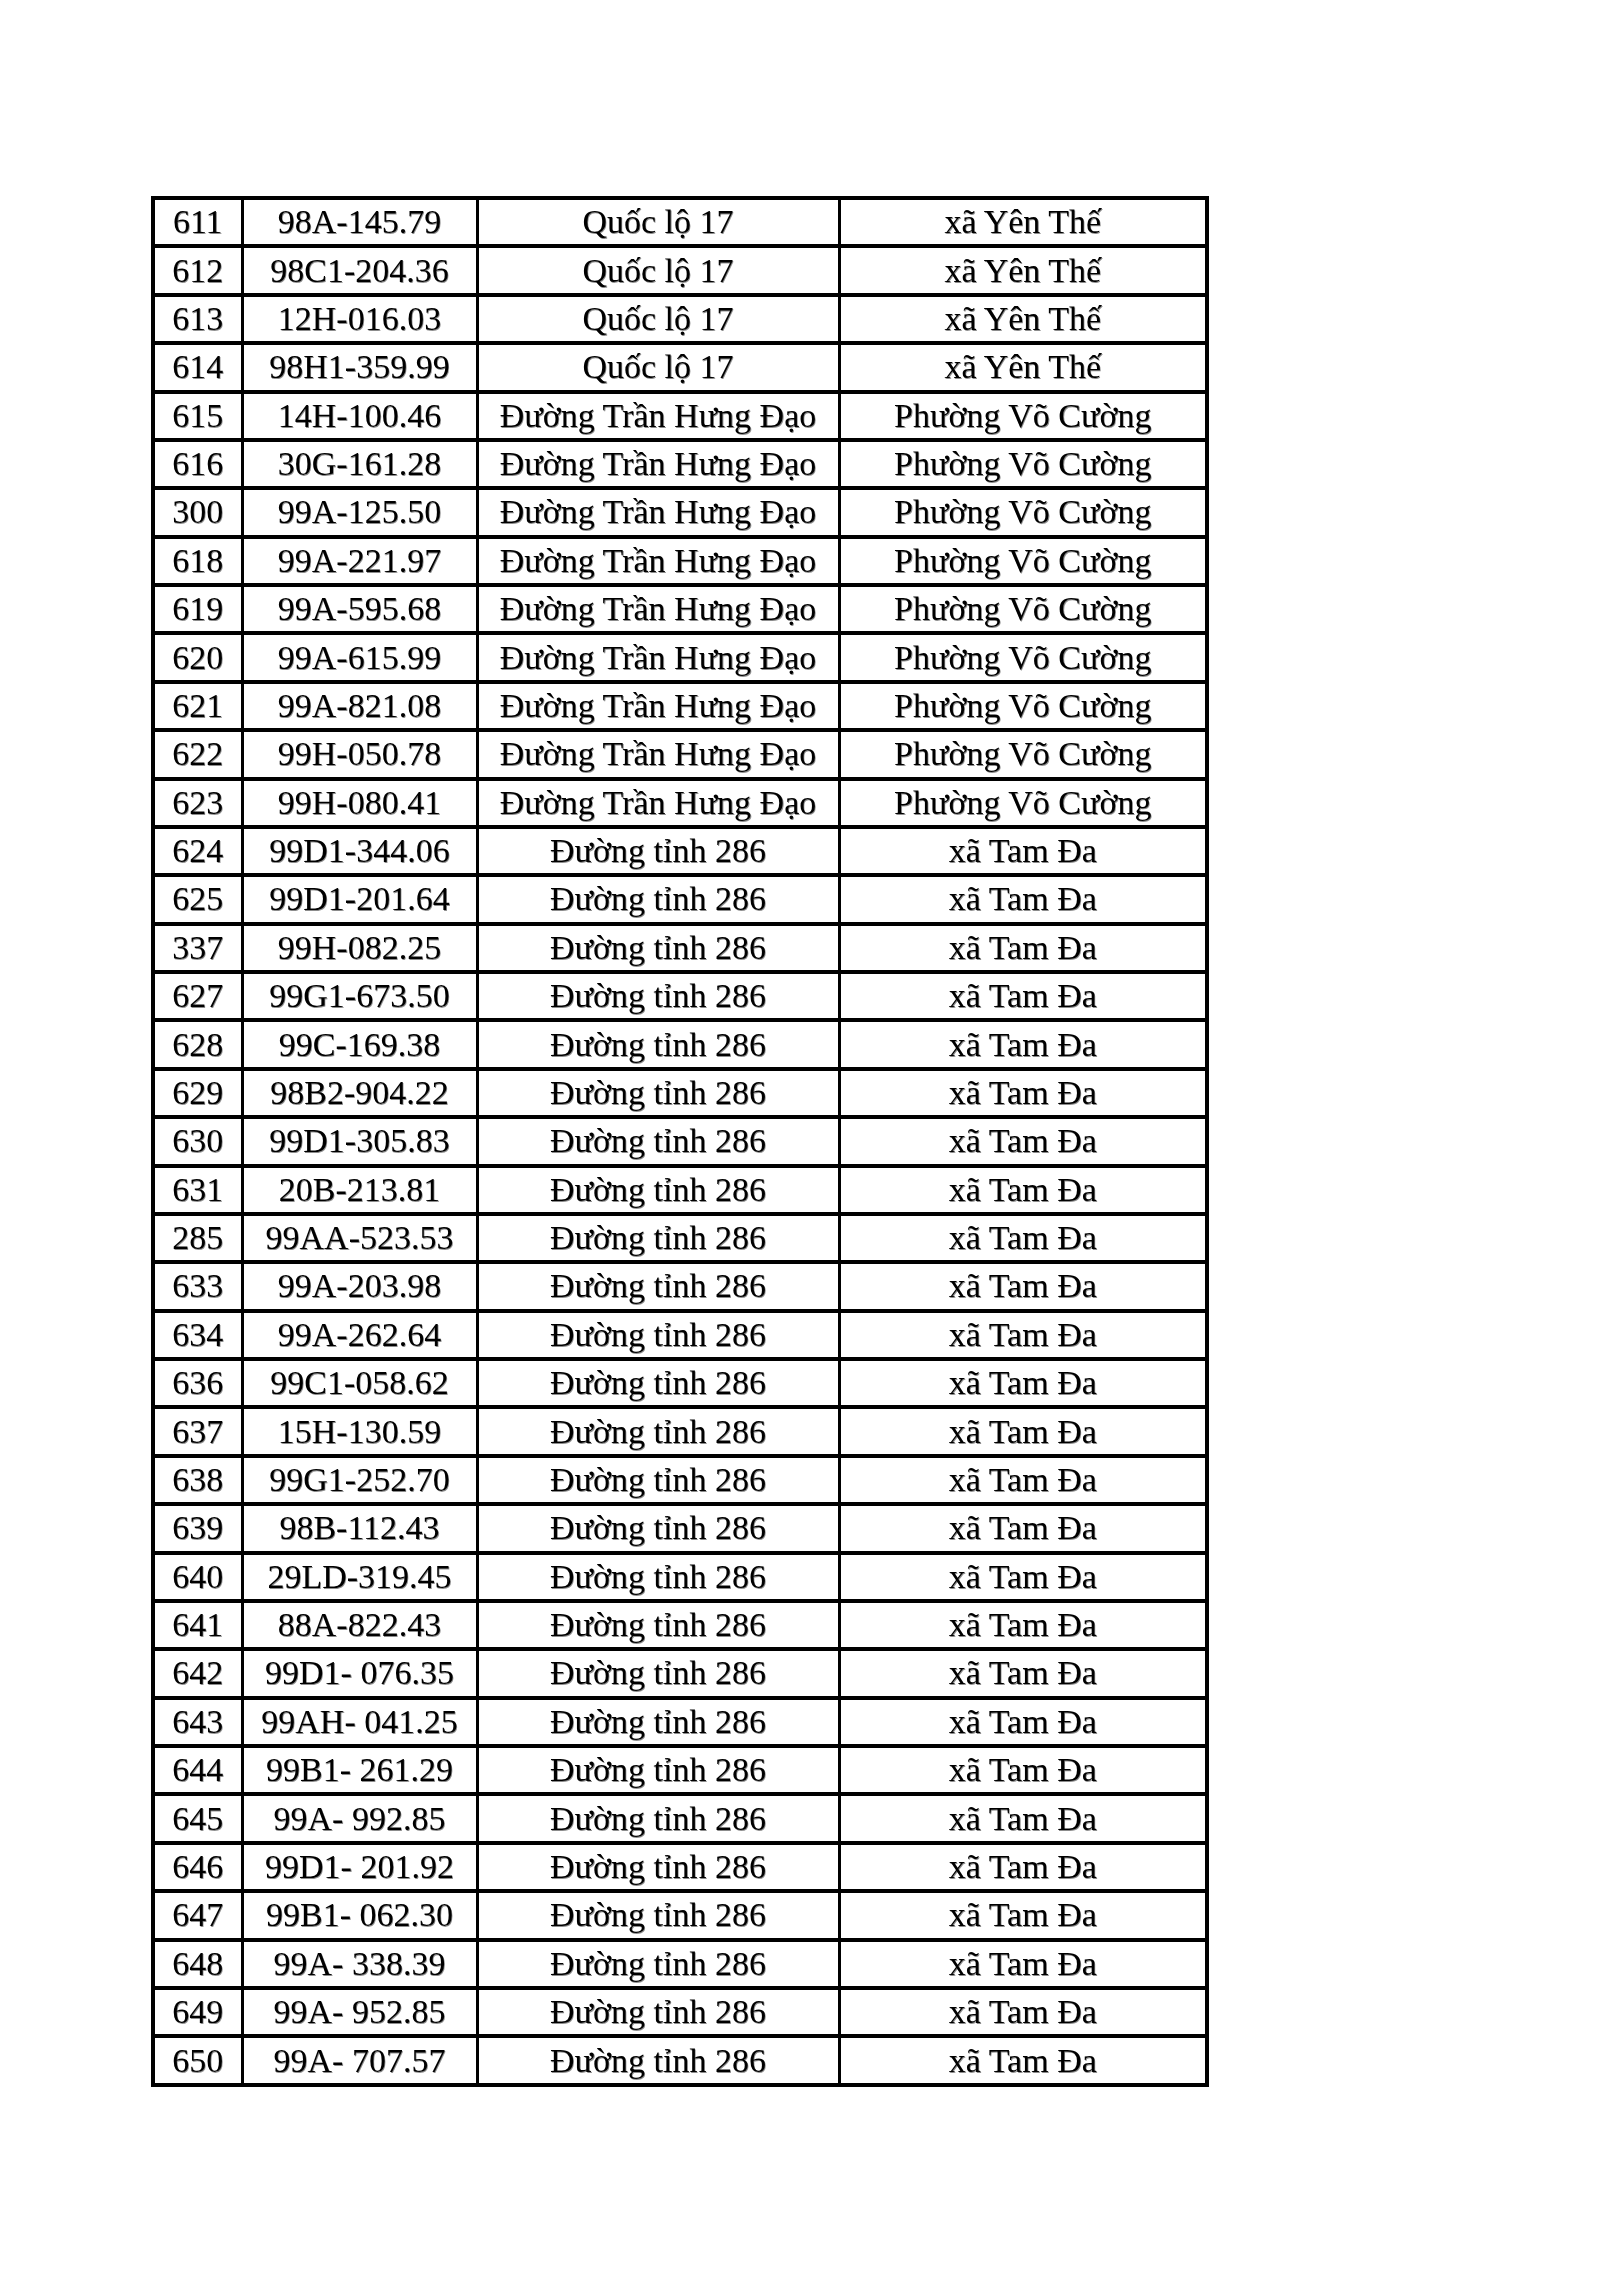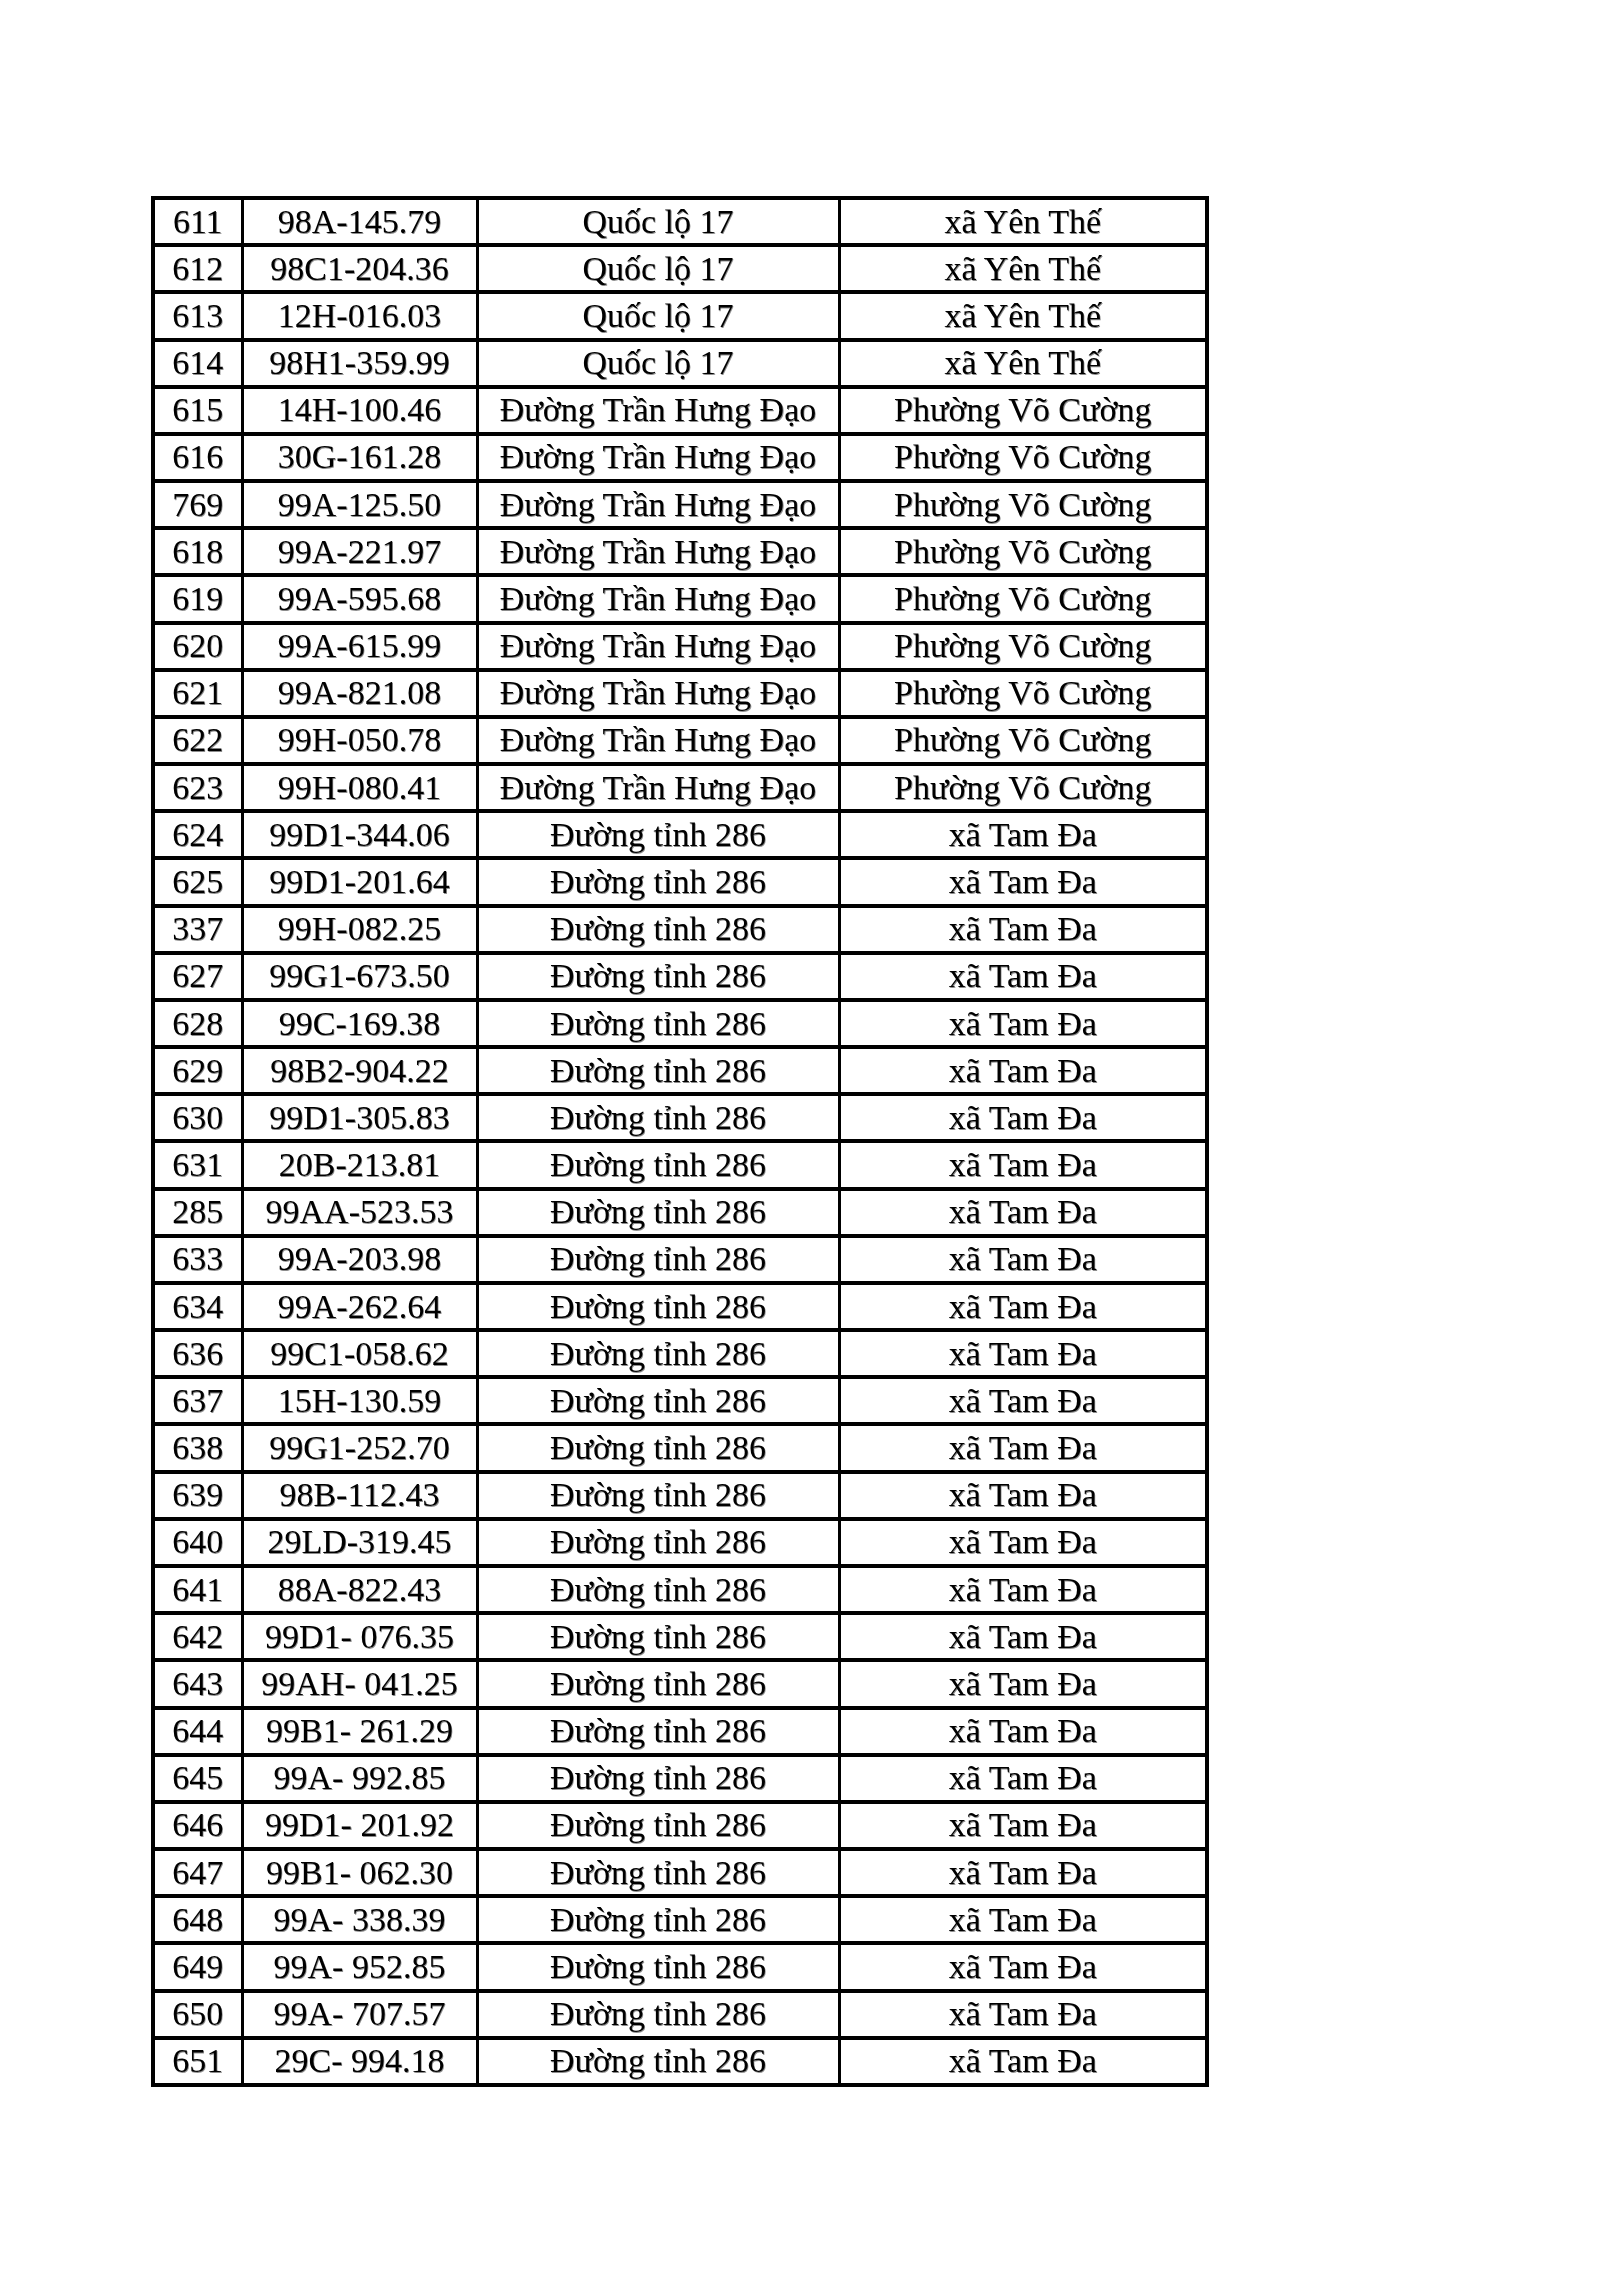--- a/index.html
+++ b/index.html
@@ -91,21 +91,21 @@
           <td>Đường Trần Hưng Đạo</td>
           <td>Phường Võ Cường</td>
         </tr>
         <tr>
           <td>616</td>
           <td>30G-161.28</td>
           <td>Đường Trần Hưng Đạo</td>
           <td>Phường Võ Cường</td>
         </tr>
         <tr>
-          <td>769</td>
+          <td>300</td>
           <td>99A-125.50</td>
           <td>Đường Trần Hưng Đạo</td>
           <td>Phường Võ Cường</td>
         </tr>
         <tr>
           <td>618</td>
           <td>99A-221.97</td>
           <td>Đường Trần Hưng Đạo</td>
           <td>Phường Võ Cường</td>
         </tr>
@@ -285,25 +285,19 @@
         </tr>
         <tr>
           <td>649</td>
           <td>99A- 952.85</td>
           <td>Đường tỉnh 286</td>
           <td>xã Tam Đa</td>
         </tr>
         <tr>
           <td>650</td>
           <td>99A- 707.57</td>
-          <td>Đường tỉnh 286</td>
-          <td>xã Tam Đa</td>
-        </tr>
-        <tr>
-          <td>651</td>
-          <td>29C- 994.18</td>
           <td>Đường tỉnh 286</td>
           <td>xã Tam Đa</td>
         </tr>
       </tbody>
   </table>
 </div>
 
 
 </body></html>

